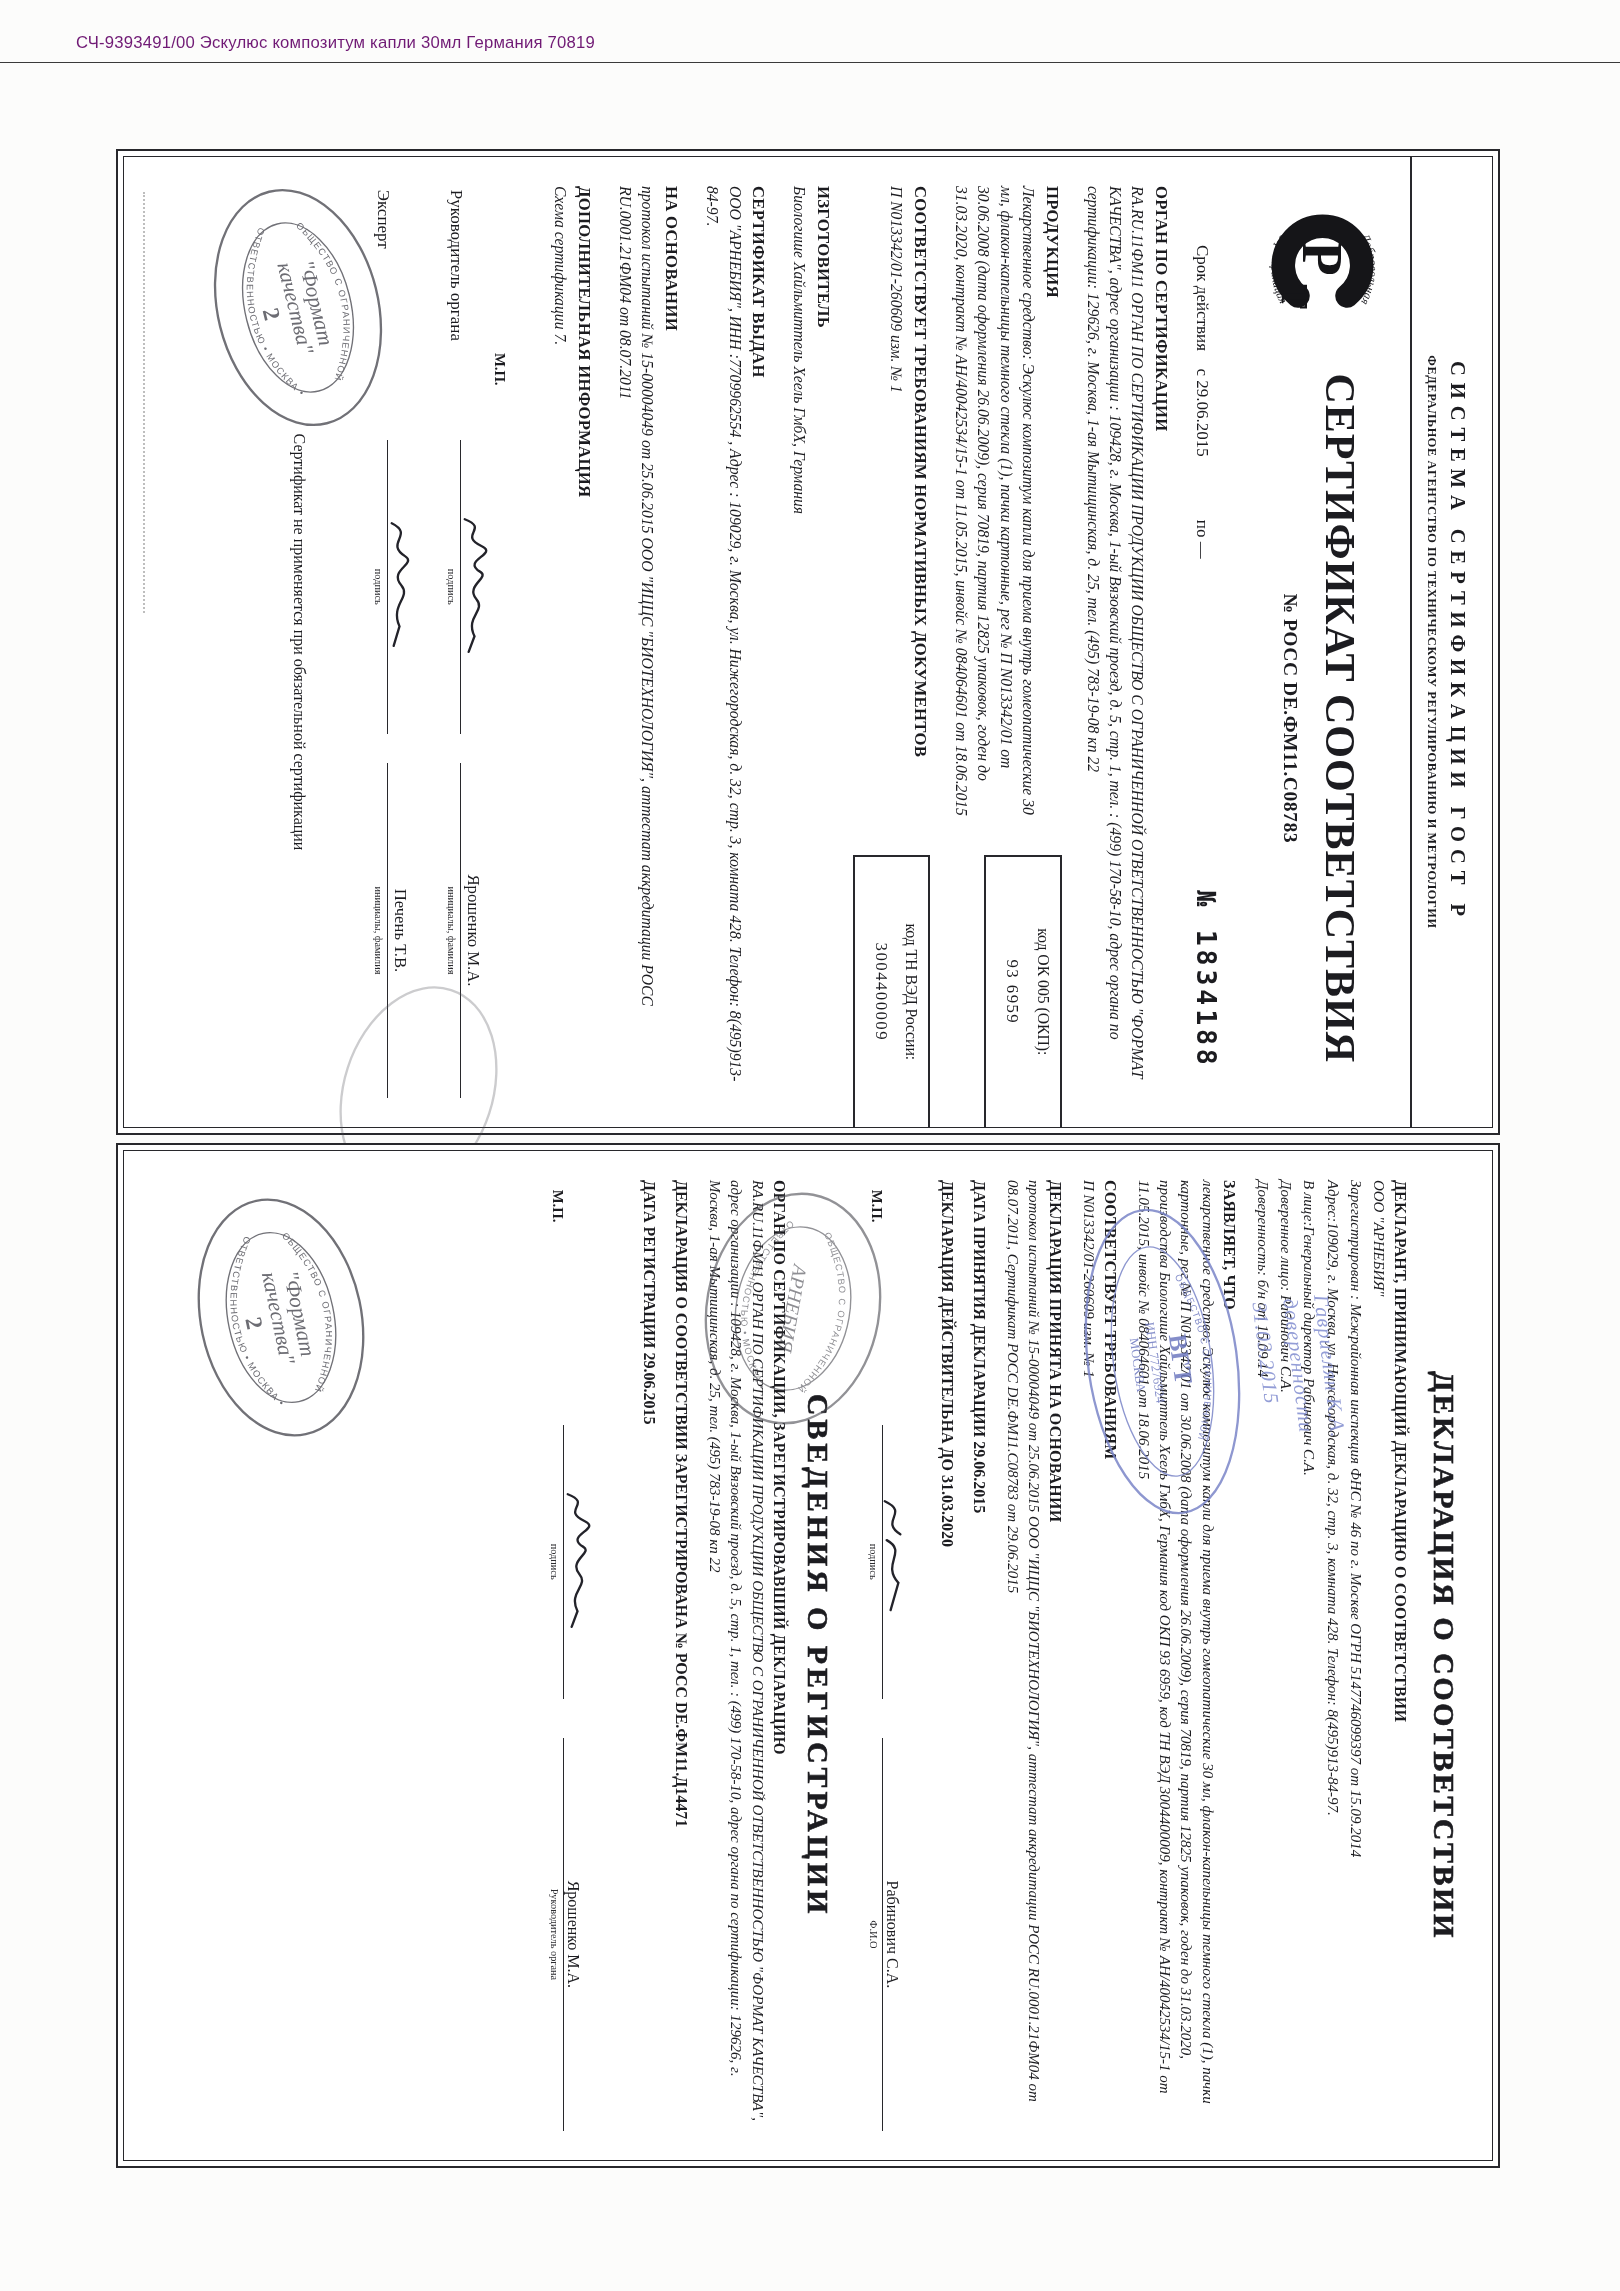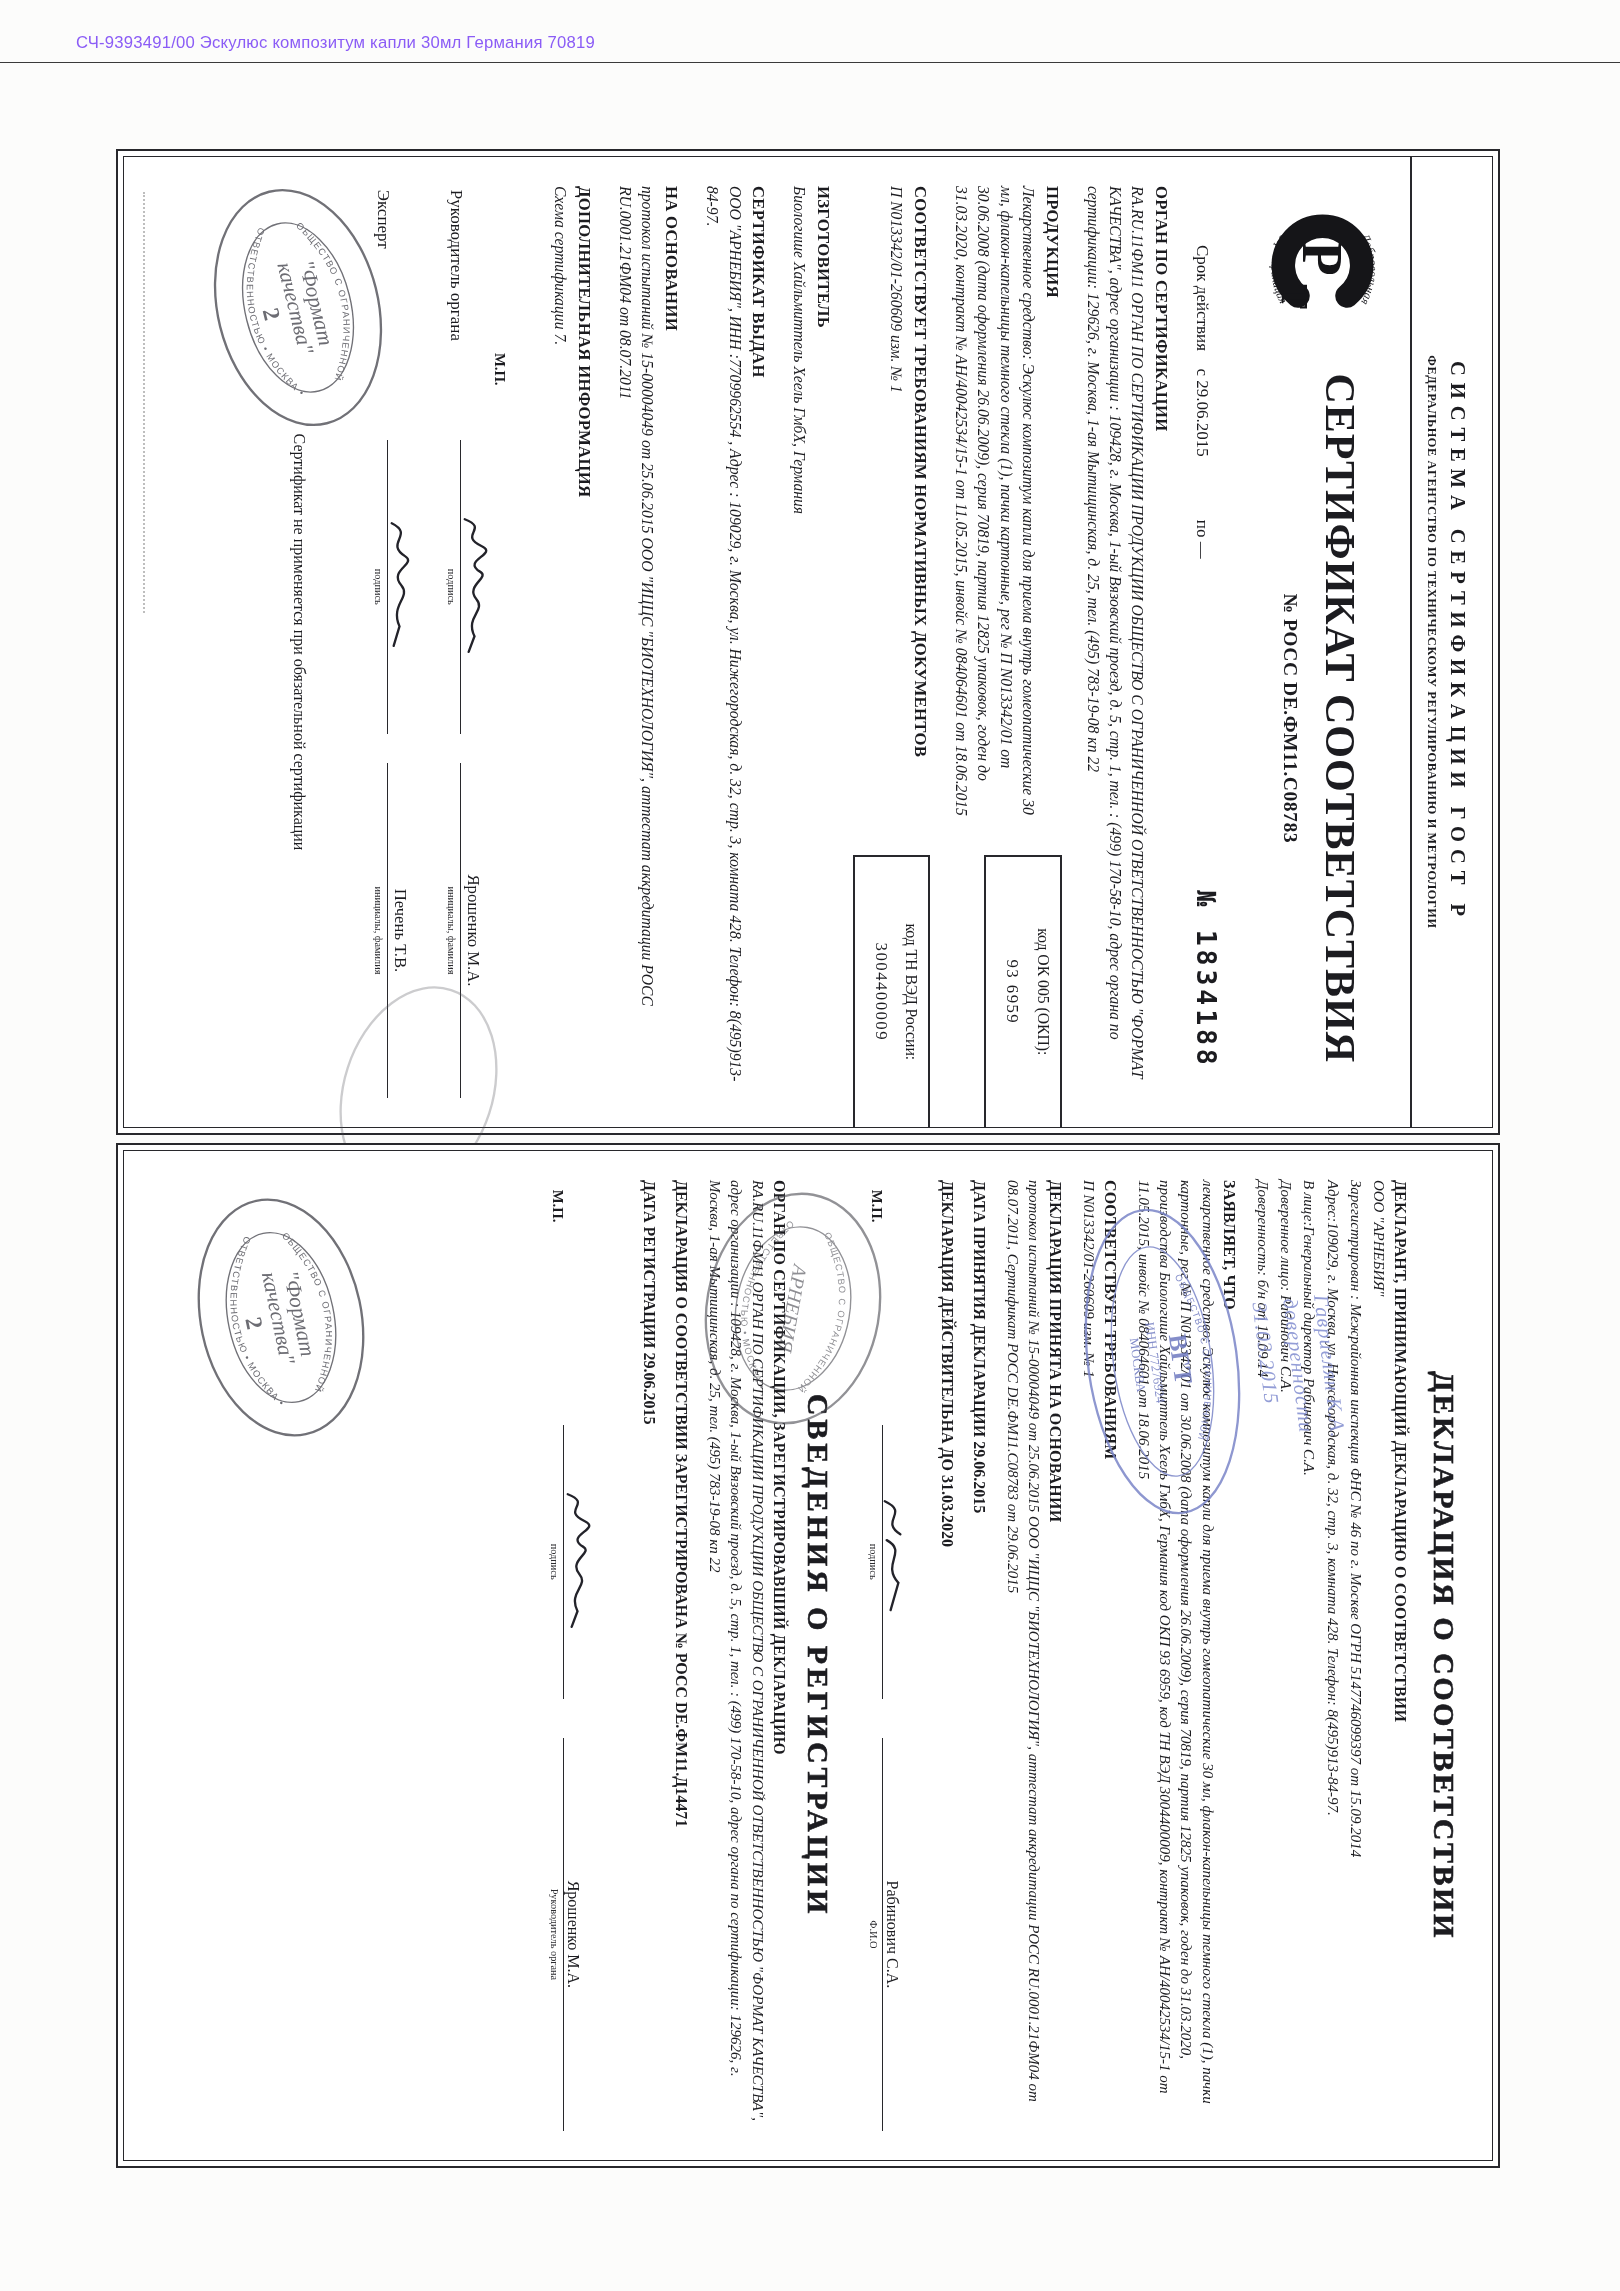--- a/index.html
+++ b/index.html
@@ -1,21 +1,21 @@
 <!DOCTYPE html>
 <html><head>
 <meta charset="utf-8">
 <style>
   html,body{margin:0;padding:0;}
   body{
     width:1620px;height:2292px;position:relative;background:#fcfcfb;
     font-family:"Liberation Serif",serif;color:#1c1c20;overflow:hidden;
   }
   .header-code{position:absolute;left:76px;top:33px;font-family:"Liberation Sans",sans-serif;
-    font-size:16.7px;color:#8b5cf6;letter-spacing:0.2px;}
+    font-size:16.7px;color:#701a75;letter-spacing:0.2px;}
   .topline{position:absolute;left:0;top:62px;width:1620px;border-top:1.6px solid #3a3a3a;}
 
   .docwrap{position:absolute;}
   #d1wrap{left:116px;top:149px;width:1384px;height:990px;}
   #d2wrap{left:116px;top:1143px;width:1384px;height:1027px;}
   .rot{transform-origin:0 0;transform:translateX(1384px) rotate(90deg);}
   .paper{background:#ffffff;position:relative;box-sizing:border-box;}
   #doc1{width:986px;height:1384px;border:2.9px solid #28282c;padding:4.9px;}
   #doc2{width:1025px;height:1384px;border:2.9px solid #28282c;padding:4.9px;}
   .inner{border:1.5px solid #28282c;height:100%;box-sizing:border-box;position:relative;

